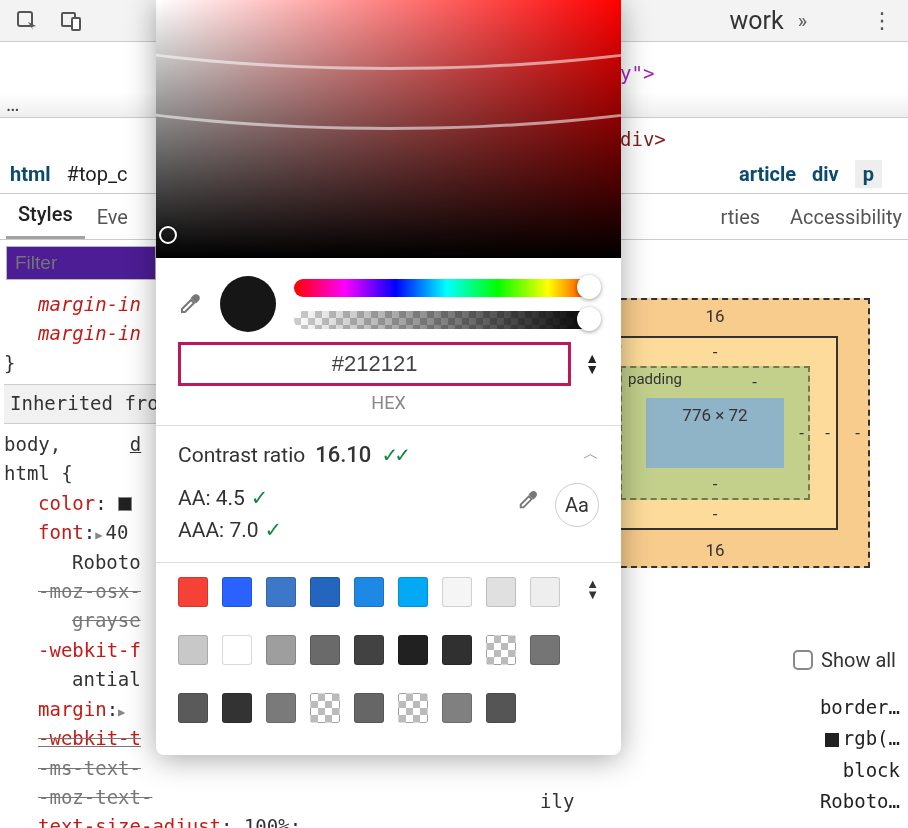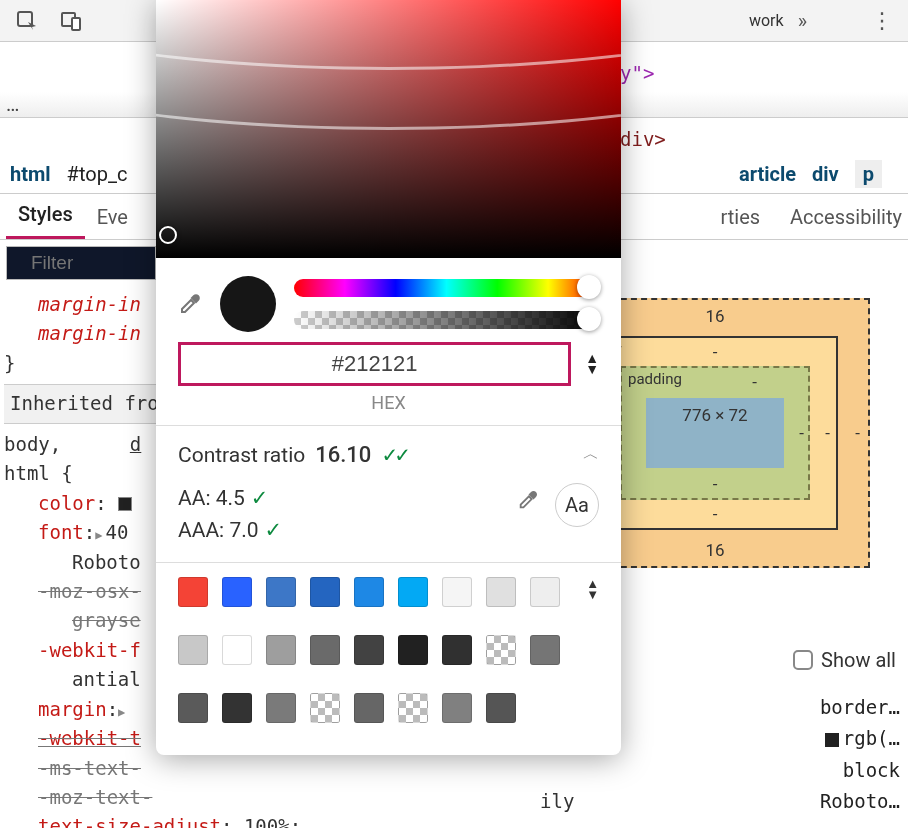--- a/index.html
+++ b/index.html
@@ -3,42 +3,42 @@
 <meta charset="utf-8">
 <style>
 * { box-sizing: border-box; margin: 0; padding: 0; }
 body { font-family: -apple-system, "Segoe UI", Roboto, Arial, sans-serif; font-size: 16px; background: #fff; color: #333; width: 908px; height: 828px; overflow: hidden; position: relative; }
 
 
 .toolbar { height: 42px; background: #f3f3f3; border-bottom: 1px solid #ccc; display: flex; align-items: center; padding: 0 8px; }
 .tool-icon { width: 38px; height: 38px; display: flex; align-items: center; justify-content: center; margin-right: 6px; }
 .tool-icon svg { stroke: #555; fill: none; stroke-width: 2; }
 .toolbar .spacer { flex: 1; }
-.toolbar .tab-label { color: #333; margin-right: 14px; font-size: 16px; }
+.toolbar .tab-label { color: #333; margin-right: 14px; font-size: 25px; }
 .chevrons { font-size: 20px; color: #555; letter-spacing: -4px; margin-right: 60px;}
 .more-dots { font-size: 22px; color: #555; letter-spacing: -1px; cursor: pointer; padding: 4px 8px;}
 .ellipsis-bar { height: 26px; background: linear-gradient(#fff, #eee); border-bottom: 1px solid #ccc; padding-left: 6px; color: #444; font-size: 20px;}
 
 
 .breadcrumb { height: 40px; border-bottom:1px solid #ccc; display:flex; align-items:center; padding:0 10px; font-size: 20px;}
 .breadcrumb .bc { margin-right: 16px; }
 .breadcrumb .bc.html-tag { color: #0c4a6e; font-weight: bold; }
 .breadcrumb .bc.id { color: #222; }
 .breadcrumb .gap { flex:1; }
 .breadcrumb .bc.p { background:#eee; padding:2px 8px;}
 
 
 .subtabs { height: 46px; border-bottom:1px solid #ccc; display:flex; align-items:flex-end; padding:0 6px; font-size: 20px; color:#555;}
 .subtabs .st { padding:8px 12px 10px; }
-.subtabs .st.active { color:#222; border-bottom:3px solid #be185d; font-weight:500;}
+.subtabs .st.active { color:#222; border-bottom:3px solid #a3a3a3; font-weight:500;}
 .subtabs .gap { flex:1;}
 .subtabs .right-group { display:flex; gap:30px; padding-bottom:10px;}
 
 
-.filter { margin:6px; width:150px; height:34px; border:1px solid #bbb; background:#0f172a; padding:2px 24px; font-size:19px; color:#888;}
+.filter { margin:6px; width:150px; height:34px; border:1px solid #bbb; background:#4c1d95; padding:2px 8px; font-size:19px; color:#888;}
 
 
 .styles-pane { font-family: Menlo, monospace; font-size: 19px; padding: 0 4px; line-height:1.55; position:absolute; top:290px; left:0; width:460px;}
 .styles-pane .propname { color:#c41a16;}
 .section-label { background:#f1f1f1; border-top:1px solid #ccc; border-bottom:1px solid #ccc; padding:4px 6px; margin: 6px 0;}
 .indent { padding-left: 34px; }
 .indent2 { padding-left: 68px;}
 .strike { text-decoration: line-through; color:#777; }
 .swatch-sm { display:inline-block; width:14px; height:14px; background:#212121; vertical-align:middle; border:1px solid #888; margin-right:4px;}
 .tri { display:inline-block; font-size:12px; color:#888; margin-right:3px;}

